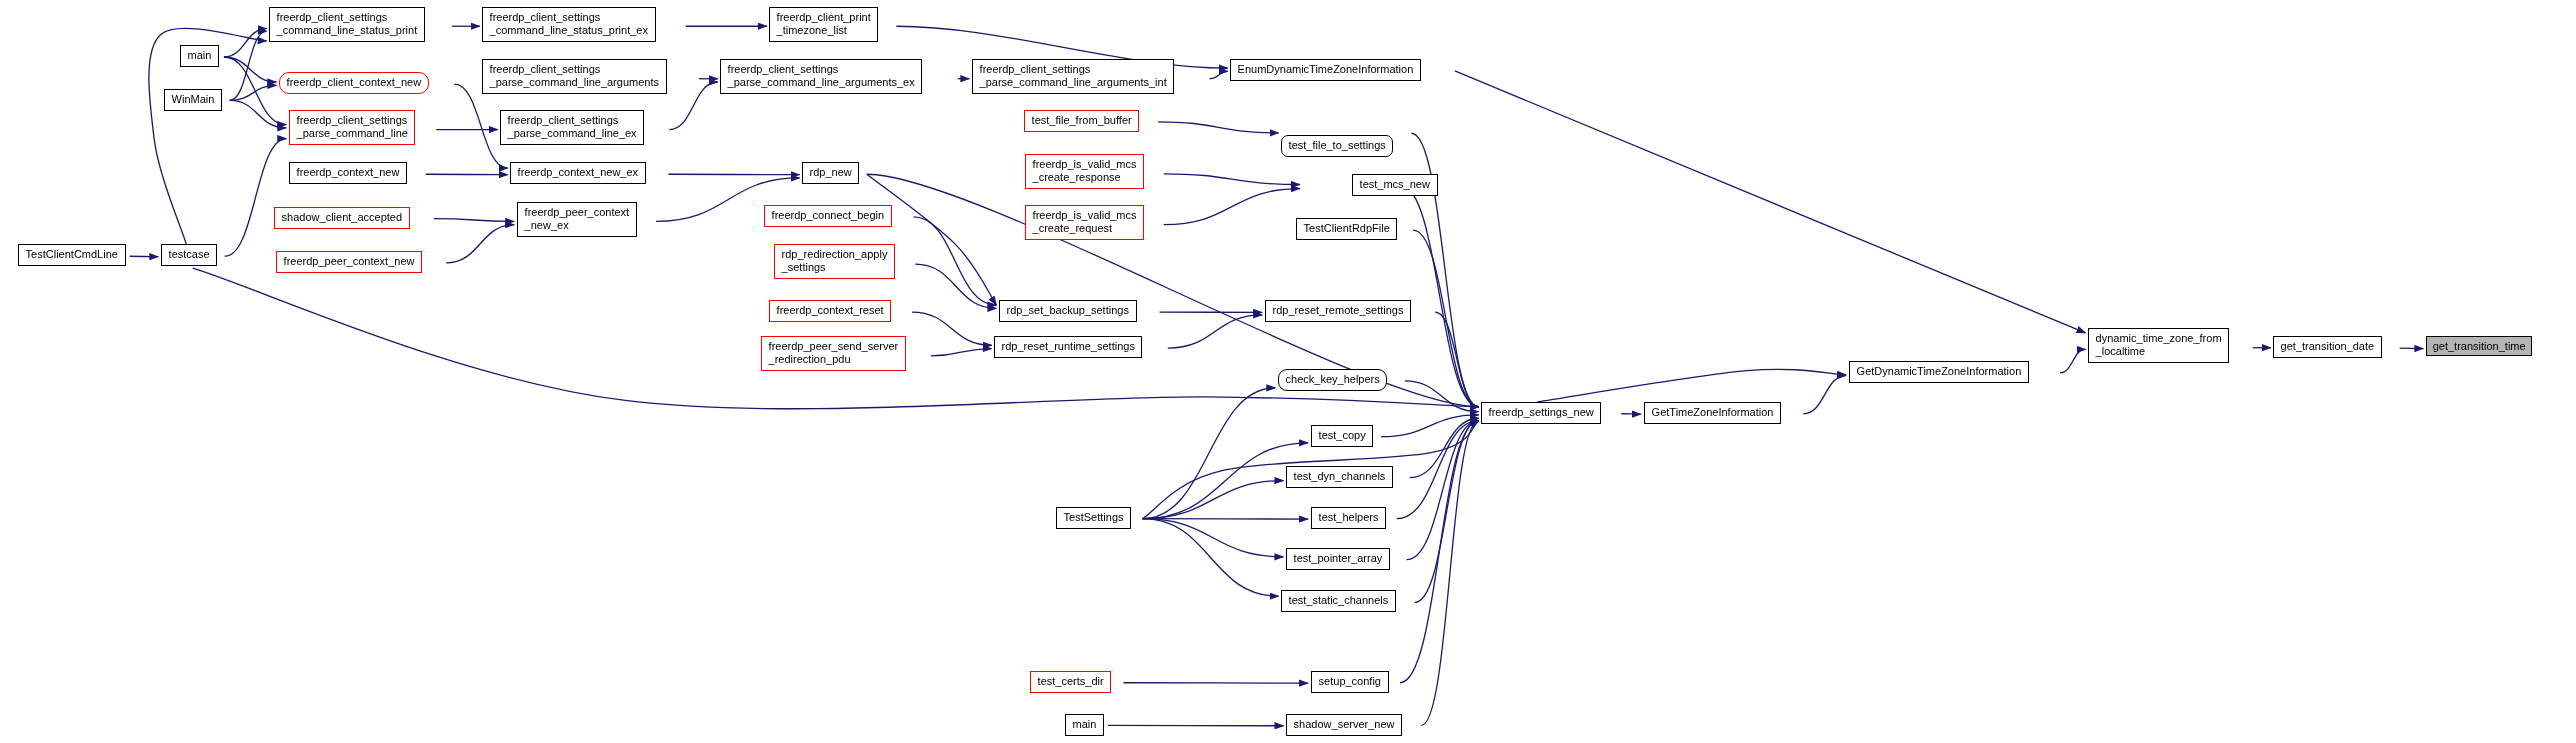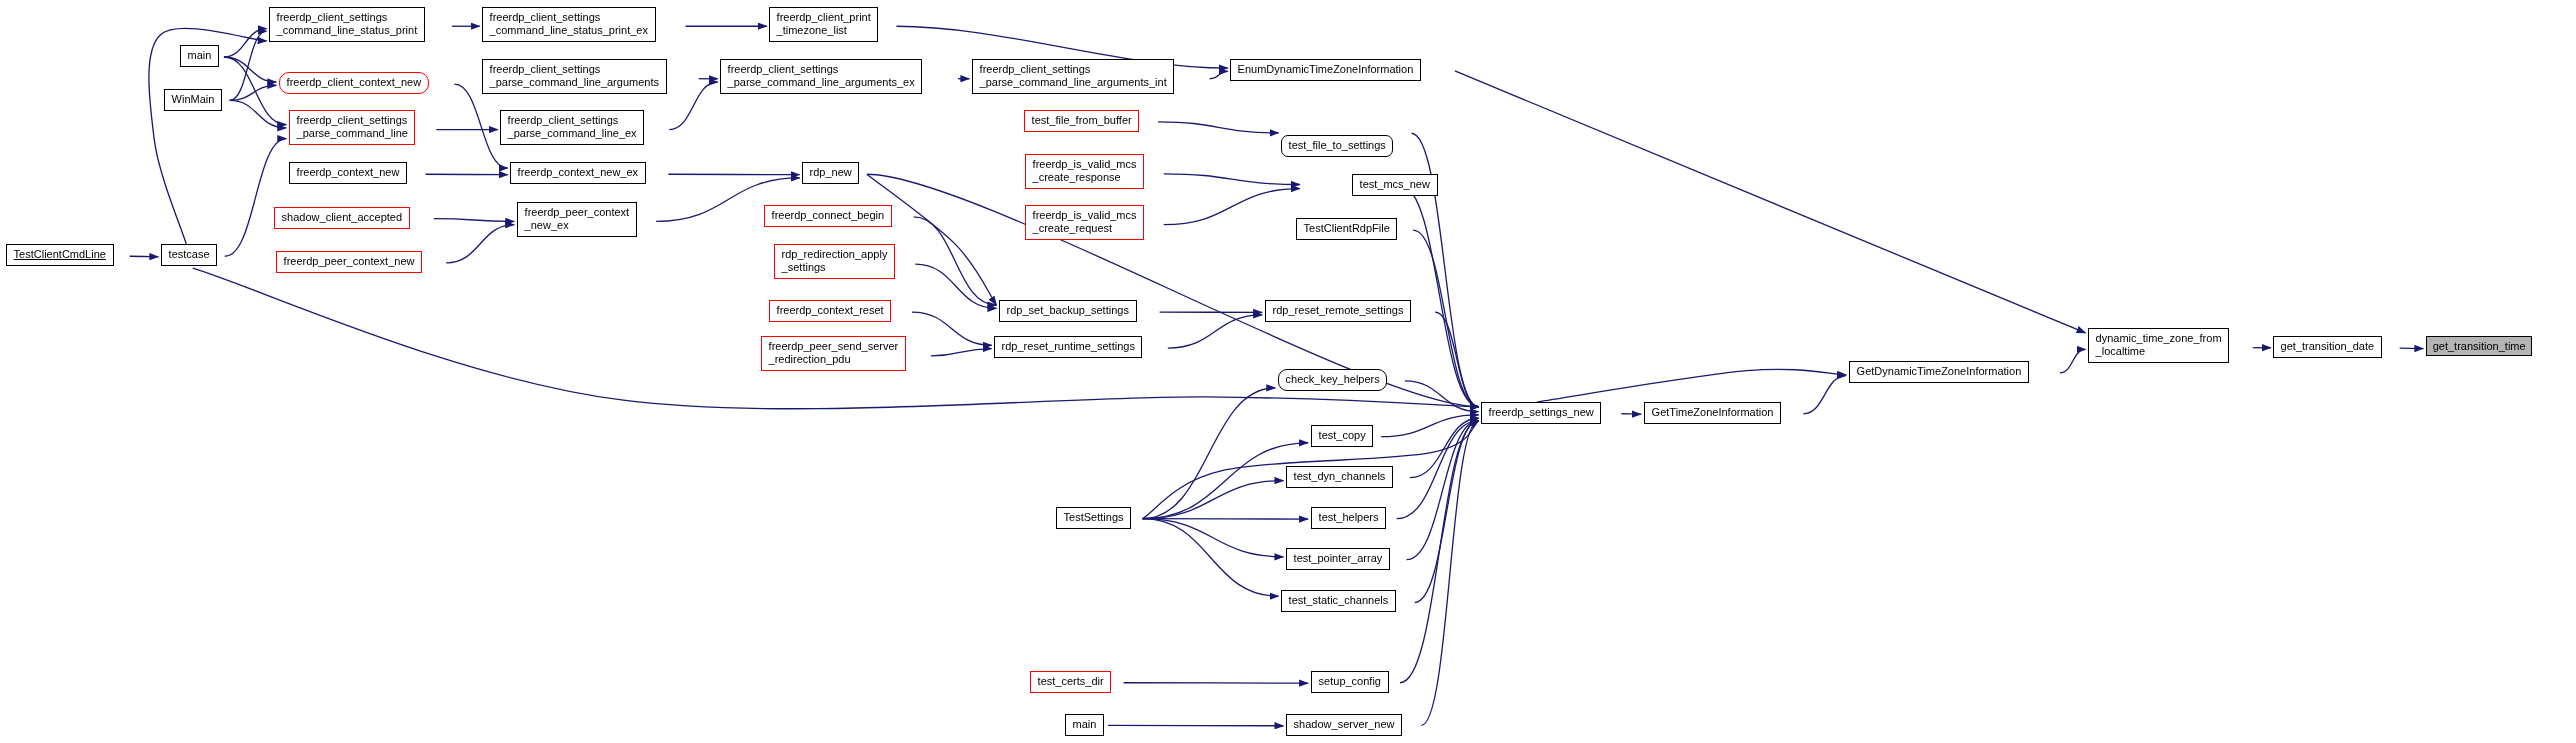--- a/index.html
+++ b/index.html
@@ -92,21 +92,21 @@
       <path d="M 1351 884.5 C 1458 884.5, 1458 885, 1565 885" class="edge" marker-end="url(#arrowhead)"></path>
       <path d="M 1733 884.5 C 1768 884.5, 1768 513, 1803 513" class="edge" marker-end="url(#arrowhead)"></path>
       <path d="M 1977 504.5 C 1989 504.5, 1989 505, 2001 505" class="edge" marker-end="url(#arrowhead)"></path>
       <path d="M 1874.4 490 C 1917.0 483.7, 2067.2 457.5, 2130 452 C 2192.8 446.5, 2230.8 456.2, 2251 457" class="edge" marker-end="url(#arrowhead)"></path>
       <path d="M 2199 504.5 C 2225 504.5, 2225 458, 2251 458" class="edge" marker-end="url(#arrowhead)"></path>
       <path d="M 2512 454.5 C 2527.5 454.5, 2527.5 426, 2543 426" class="edge" marker-end="url(#arrowhead)"></path>
       <path d="M 2747 424 C 2759 424, 2757 424, 2769 424" class="edge" marker-end="url(#arrowhead)"></path>
       <path d="M 2926 424.5 C 2940.5 424.5, 2940.5 425, 2955 425" class="edge" marker-end="url(#arrowhead)"></path>
     </svg>
   <div class="nodes-layer">
-      <div class="node" style="left: 6px; top: 244px; text-decoration: underline;">TestClientCmdLine</div>
+      <div class="node" style="left: 18px; top: 244px;">TestClientCmdLine</div>
       <div class="node" style="left: 161px; top: 244px;">testcase</div>
       <div class="node" style="left: 180px; top: 45px;">main</div>
       <div class="node" style="left: 164px; top: 89px;">WinMain</div>
       <div class="node" style="left: 269px; top: 6.6px;">freerdp_client_settings
 _command_line_status_print</div>
       <div class="node red" style="left: 279px; top: 72px; border-radius: 10px;">freerdp_client_context_new</div>
       <div class="node red" style="left: 289px; top: 110px;">freerdp_client_settings
 _parse_command_line</div>
       <div class="node" style="left: 289px; top: 162px;">freerdp_context_new</div>
       <div class="node red" style="left: 274px; top: 207px;">shadow_client_accepted</div>

